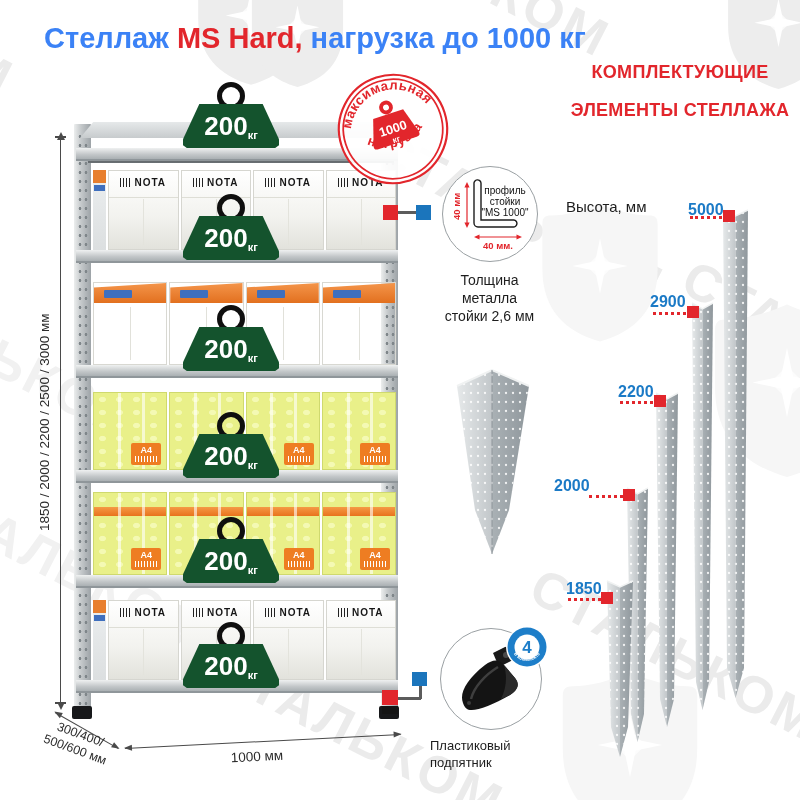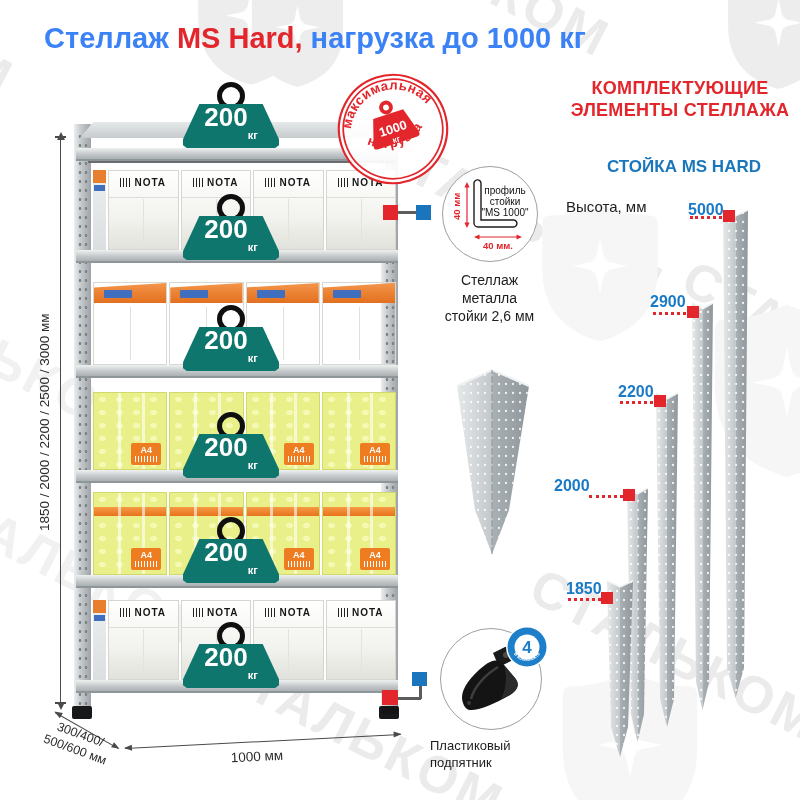--- a/index.html
+++ b/index.html
@@ -72,21 +72,21 @@
   .strap{position:absolute;top:0;bottom:0;width:3px;background:rgba(255,255,255,.6)}
   .ostripe{position:absolute;left:0;right:0;top:14px;height:9px;background:linear-gradient(#f59a45,#e8731d)}
   .a4tag{position:absolute;right:5px;bottom:4px;width:30px;height:22px;background:#ee7d22;border-radius:2px;
       display:flex;flex-direction:column;align-items:center;justify-content:center;gap:1px}
   .a4tag .a4t{color:#fff;font-weight:800;font-size:9px;line-height:1}
   .a4tag .a4b{width:22px;height:6px;
       background:repeating-linear-gradient(90deg,#fff 0 1px,transparent 1px 3px)}
   
   .weight{position:absolute;width:96px;z-index:3;text-align:center}
   .wring{width:18px;height:18px;border:5px solid #0f0f0f;border-radius:50%;margin:0 auto -6px}
-  .wbody{position:relative;height:44px;background:#0f766e;display:flex;justify-content:center;gap:0;
+  .wbody{position:relative;height:44px;background:#14532d;display:flex;align-items:center;justify-content:center;gap:0;
       clip-path:polygon(17% 0,83% 0,100% 80%,100% 94%,96% 100%,4% 100%,0 94%,0 80%)}
   .wval{color:#fff;font-weight:800;font-size:26px;line-height:1}
   .wunit{color:#fff;font-weight:700;font-size:11px;align-self:flex-end;margin-bottom:7px}
   
   .stamp{position:absolute;left:334px;top:70px;width:118px;height:118px;transform:rotate(-18deg);z-index:5}
   
   .sq{position:absolute;z-index:5}
   .sq.red{background:#e2262c}.sq.blue{background:#1b75bc}
   .conn{position:absolute;background:#5c5c5c;z-index:4}
   
@@ -421,21 +421,21 @@
       <text transform="translate(17,53) rotate(-90)" font-size="9.5" font-weight="bold" fill="#e2262c">40 мм</text>
       <line x1="36" y1="70" x2="74" y2="70" stroke="#e2262c" stroke-width="1.2"></line>
       <path d="M31,70 l5.5,-2.6 v5.2 Z M79,70 l-5.5,-2.6 v5.2 Z" fill="#e2262c"></path>
       <text x="55" y="82" text-anchor="middle" font-size="9.5" font-weight="bold" fill="#e2262c">40 мм.</text>
       <text x="62" y="27" text-anchor="middle" font-size="10" fill="#111">профиль</text>
       <text x="62" y="38" text-anchor="middle" font-size="10" fill="#111">стойки</text>
       <text x="62" y="49" text-anchor="middle" font-size="10" fill="#111">"MS 1000"</text>
     </svg>
   </div>
   <div class="note" style="left:432px;top:271px;width:115px">
-    <div>Стеллаж металла</div>
+    <div>Толщина металла</div>
     <div>стойки 2,6 мм</div>
   </div>
 
   <svg class="abs" style="left:447px;top:362px;z-index:1" width="90" height="200" viewBox="0 0 90 200">
     <polygon points="10,24 45,8 45,192 28,148" fill="url(#gl)"></polygon>
     <polygon points="45,8 82,24 62,148 45,192" fill="url(#gr)"></polygon>
     <polygon points="10,24 45,8 45,192 28,148" fill="url(#pd)"></polygon>
     <polygon points="45,8 82,24 62,148 45,192" fill="url(#pd)"></polygon>
     <polyline points="10,24 45,8 82,24" fill="none" stroke="#f0f2f2" stroke-width="2"></polyline>
     <line x1="45" y1="8" x2="45" y2="192" stroke="#8e959a" stroke-width="1"></line>
@@ -466,23 +466,22 @@
     <text font-size="5.2" font-weight="bold" fill="#ffffff">
       <textPath href="#bBot" startOffset="50%" text-anchor="middle">в комплекте</textPath>
     </text>
     <text x="22" y="28" text-anchor="middle" font-size="17" font-weight="bold" fill="#1d7ec9">4</text>
   </svg>
   <div class="footlbl">
     <div>Пластиковый</div>
     <div>подпятник</div>
   </div>
 
-  <div class="h-red" style="left:560px;top:78px;width:240px">КОМПЛЕКТУЮЩИЕ</div>
+  <div class="h-red" style="left:560px;top:62px;width:240px">КОМПЛЕКТУЮЩИЕ</div>
   <div class="h-red" style="left:548px;top:100px;width:264px">ЭЛЕМЕНТЫ СТЕЛЛАЖА</div>
-  <div class="h-blue" style="left:584px;top:157px;width:200px">СТОЙКА MS HARD</div>
   <div class="lbl" style="left:566px;top:198px">Высота, мм</div>
 
   <svg class="abs" style="left:600px;top:200px;z-index:1" width="160" height="565" viewBox="0 0 160 565">
 
     <g>
       <polygon points="123,10 135.5,16 135.5,498 127,468" fill="url(#gl)"></polygon>
       <polygon points="135.5,16 148,10 144,468 135.5,498" fill="url(#gr)"></polygon>
       <polygon points="123,10 135.5,16 135.5,498 127,468" fill="url(#pd)"></polygon>
       <polygon points="135.5,16 148,10 144,468 135.5,498" fill="url(#pd)"></polygon>
       <polyline points="123,10 135.5,16 148,10" fill="none" stroke="#f0f2f2" stroke-width="1.5"></polyline>

